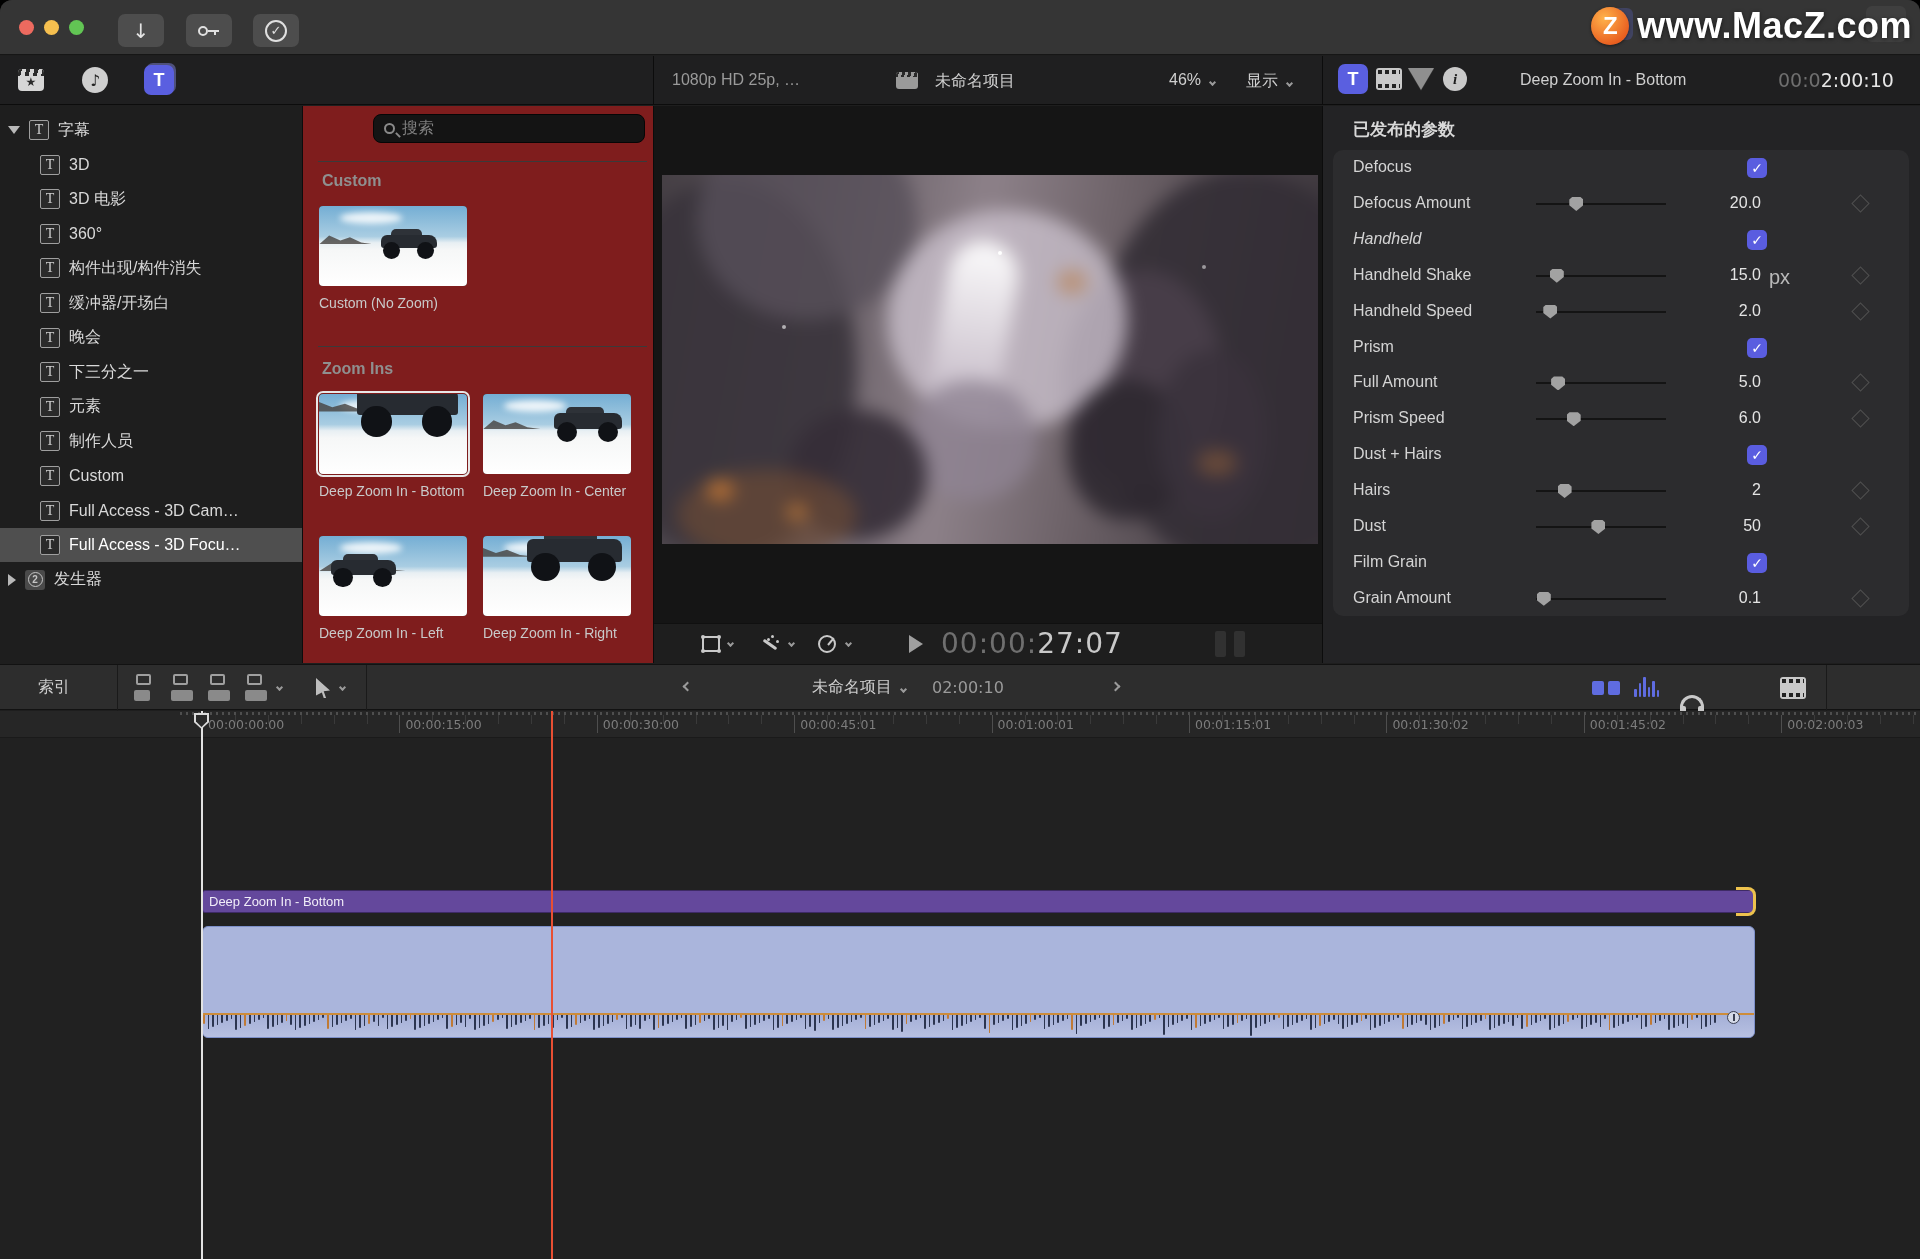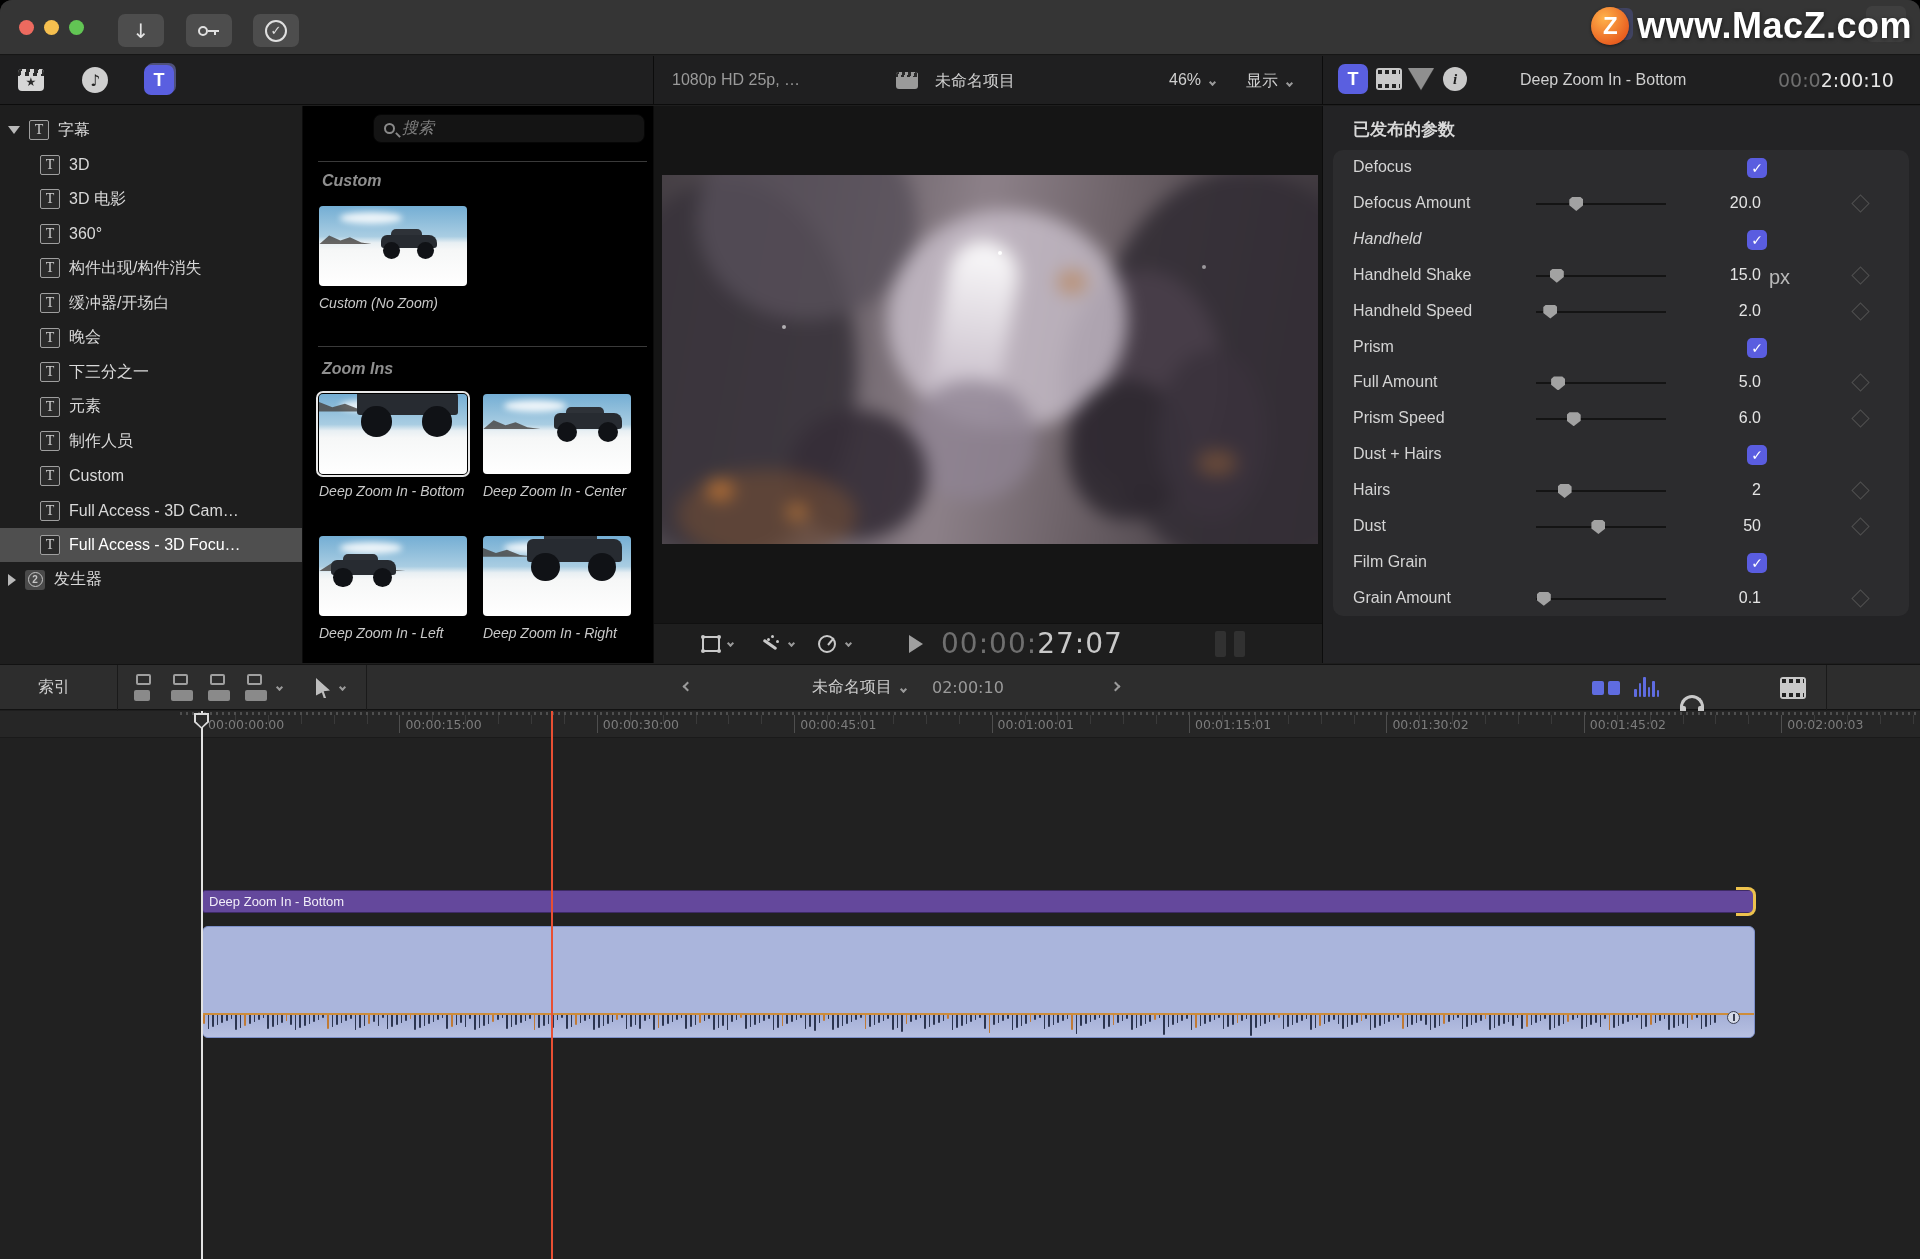--- a/index.html
+++ b/index.html
@@ -69,21 +69,21 @@
   .side-row { position:absolute; left:0; width:302px; height:34px; display:flex; align-items:center; color:#d9d9d9; font-size:16px; gap:9px; }
   .side-row.sel { background:#4f4f4f; color:#fff; }
   .t-box { width:20px; height:20px; border:1.5px solid #9f9f9f; border-radius:2px; color:#cfcfcf; font-family:"Liberation Serif","DejaVu Serif",serif; font-size:14px; display:flex; align-items:center; justify-content:center; flex:none; background:#2a2a2a; }
   .tri { width:0; height:0; flex:none; }
   .tri.open { border-left:6px solid transparent; border-right:6px solid transparent; border-top:8px solid #b9b9b9; }
   .tri.closed { border-top:6px solid transparent; border-bottom:6px solid transparent; border-left:8px solid #b9b9b9; }
   .gen-ico { width:20px; height:20px; border-radius:3px; background:#4a4a4a; display:flex; align-items:center; justify-content:center; flex:none; }
   .gen-ico b { width:15px; height:15px; border:1.5px solid #c5c5c5; border-radius:50%; color:#c5c5c5; font-size:10px; display:flex; align-items:center; justify-content:center; font-weight:bold; }
 
   
-  .browser { position:absolute; left:303px; top:106px; width:350px; height:557px; background:#000000; overflow:hidden;font-style:italic; }
+  .browser { position:absolute; left:303px; top:106px; width:350px; height:557px; background:#7f1d1d; overflow:hidden; }
   .search { position:absolute; left:70px; top:8px; width:272px; height:29px; background:#141414; border:1px solid #060606; border-radius:8px; display:flex; align-items:center; padding-left:10px; gap:7px; }
   .mag { width:11px; height:11px; border:2px solid #8a8a8a; border-radius:50%; position:relative; flex:none; }
   .mag::after { content:""; position:absolute; left:9px; top:9px; width:6px; height:2px; background:#8a8a8a; transform:rotate(45deg); }
   .search span { color:#7f7f7f; font-size:16px; }
   .hdiv { position:absolute; left:15px; right:6px; height:1px; background:#3a3a3a; }
   .sec-title { position:absolute; left:19px; color:#8f8f8f; font-size:16px; font-weight:bold; }
   .thumb { position:absolute; width:148px; height:80px; border-radius:4px; overflow:hidden; background:#222; }
   .thumb.sel { outline:2px solid #e8e8e8; outline-offset:1px; }
   .thumb-label { position:absolute; color:#c9c9c9; font-size:14px; line-height:18px; width:150px; }
   

